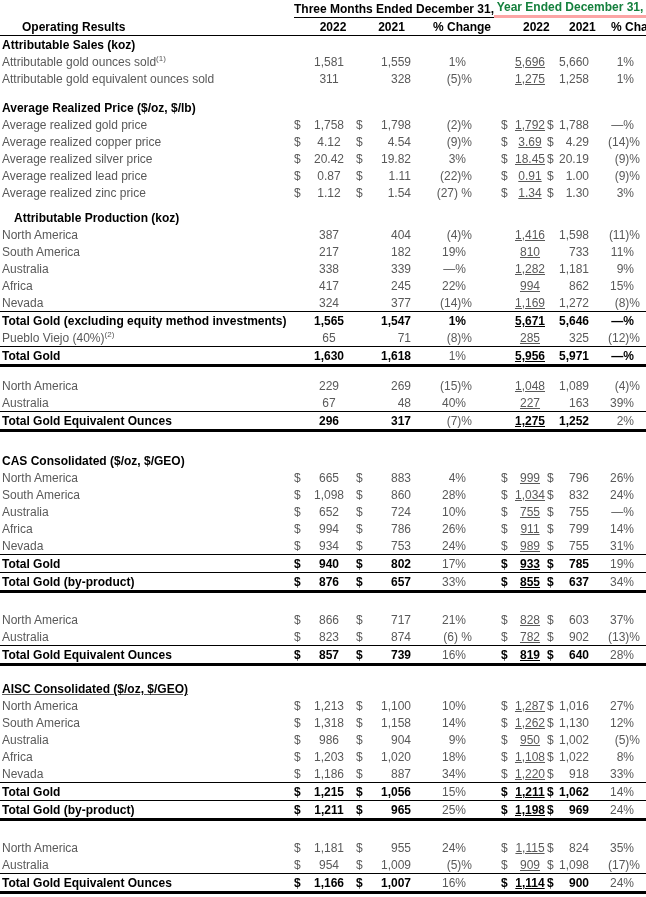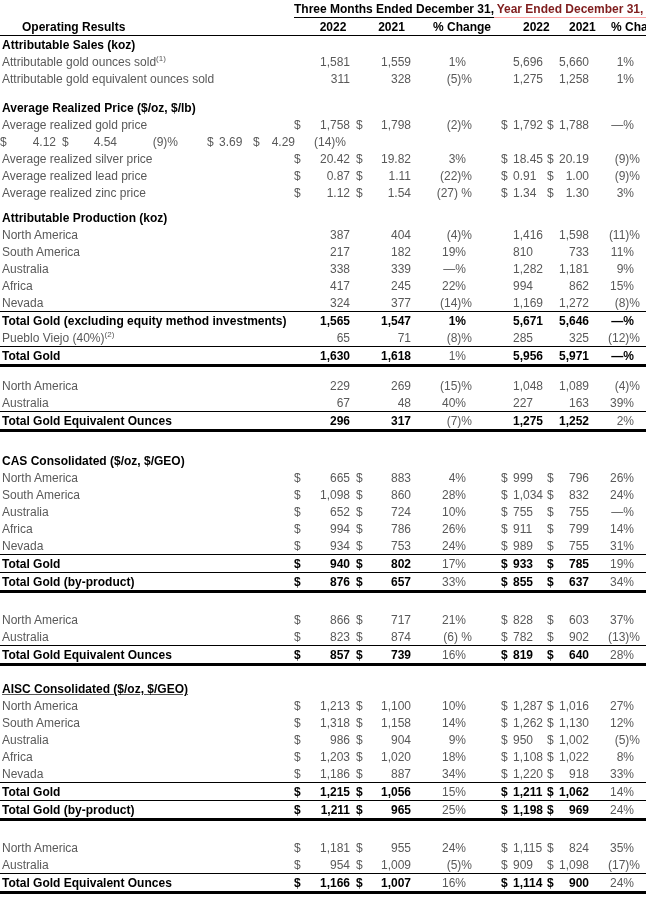--- a/index.html
+++ b/index.html
@@ -6,39 +6,39 @@
   .doc{
     width:646px; box-sizing:border-box; padding-top:1px;
     font-family:"Liberation Sans", sans-serif;
     font-size:12px; color:#595959; background:#fff;border-radius:29px;
   }
   .hrow,.row{display:flex; align-items:flex-end; height:17px; line-height:16px; white-space:nowrap;}
   .c{display:block; box-sizing:border-box;}
   .label{flex:1 1 auto; min-width:0; text-align:left; padding-left:2px; overflow:visible;}
   
   .h1 .g1{width:200px; text-align:center; font-weight:700; color:#000; border-bottom:1px solid #000;}
-  .h1 .g2{width:152px; text-align:center; font-weight:700; color:#7f1d1d; border-bottom:1px solid #fca5a5;}
+  .h1 .g2{width:152px; text-align:center; font-weight:700; color:#15803d; border-bottom:3px solid #fca5a5;}
   .h2{border-bottom:1px solid #000;}
   .h2 .c{font-weight:700; color:#000;padding-left:22px;}
   .hy1{width:56px; text-align:center;}
   .hy2{width:61px; text-align:center;}
   .hp1{width:63px; text-align:right; padding-right:2px;}
   .hgap{width:27px;}
   .hy3{width:46px; text-align:center;}
   .hy4{width:42px; text-align:center;}
   .hp2{width:57px; text-align:right; padding-right:6px;}
   
   .d1{width:14px; text-align:left;}
-  .v1{width:42px; text-align:right;}
+  .v1{width:42px; text-align:center;}
   .d2{width:20px; text-align:left; padding-left:6px;}
   .v2{width:41px; text-align:right;}
   .p1{width:63px; text-align:right; padding-right:2px;}
   .gapc{width:27px;}
   .d3{width:12px; text-align:left;}
-  .v3{width:34px; text-align:left;}
+  .v3{width:34px; text-align:center;text-decoration:underline;}
   .d4{width:10px; text-align:left;}
   .v4{width:32px; text-align:right;}
   .p2{width:57px; text-align:right; padding-right:6px;}
   .p1.np{padding-right:8px;}
   .p2.np{padding-right:12px;}
   
   .row.section .label{font-weight:700; color:#000;}
   .row.total .c{font-weight:700; color:#000;}
   .row.total .cp:not(.pb){font-weight:400; color:#595959;}
   .row.bt{border-top:1px solid #000;}
@@ -107,20 +107,21 @@
         <span class="c v2">1,798</span>
         <span class="c p1 cp">(2)%</span>
         <span class="c gapc"></span>
         <span class="c d3">$</span>
         <span class="c v3">1,792</span>
         <span class="c d4">$</span>
         <span class="c v4">1,788</span>
         <span class="c p2 cp np">—%</span>
       </div>
       <div class="row data">
+        <span class="c label"><span>Average realized copper price</span></span>
         <span class="c d1">$</span>
         <span class="c v1">4.12</span>
         <span class="c d2">$</span>
         <span class="c v2">4.54</span>
         <span class="c p1 cp">(9)%</span>
         <span class="c gapc"></span>
         <span class="c d3">$</span>
         <span class="c v3">3.69</span>
         <span class="c d4">$</span>
         <span class="c v4">4.29</span>
@@ -161,21 +162,21 @@
         <span class="c d2">$</span>
         <span class="c v2">1.54</span>
         <span class="c p1 cp">(27) %</span>
         <span class="c gapc"></span>
         <span class="c d3">$</span>
         <span class="c v3">1.34</span>
         <span class="c d4">$</span>
         <span class="c v4">1.30</span>
         <span class="c p2 cp np">3%</span>
       </div>
-      <div class="row section" style="margin-top: 8px;">
+      <div class="row section" style="margin-top: 8px; padding-left: 12px;">
         <span class="c label"><span>Attributable Production (koz)</span></span>
       </div>
       <div class="row data">
         <span class="c label"><span>North America</span></span>
         <span class="c d1"></span>
         <span class="c v1">387</span>
         <span class="c d2"></span>
         <span class="c v2">404</span>
         <span class="c p1 cp">(4)%</span>
         <span class="c gapc"></span>

